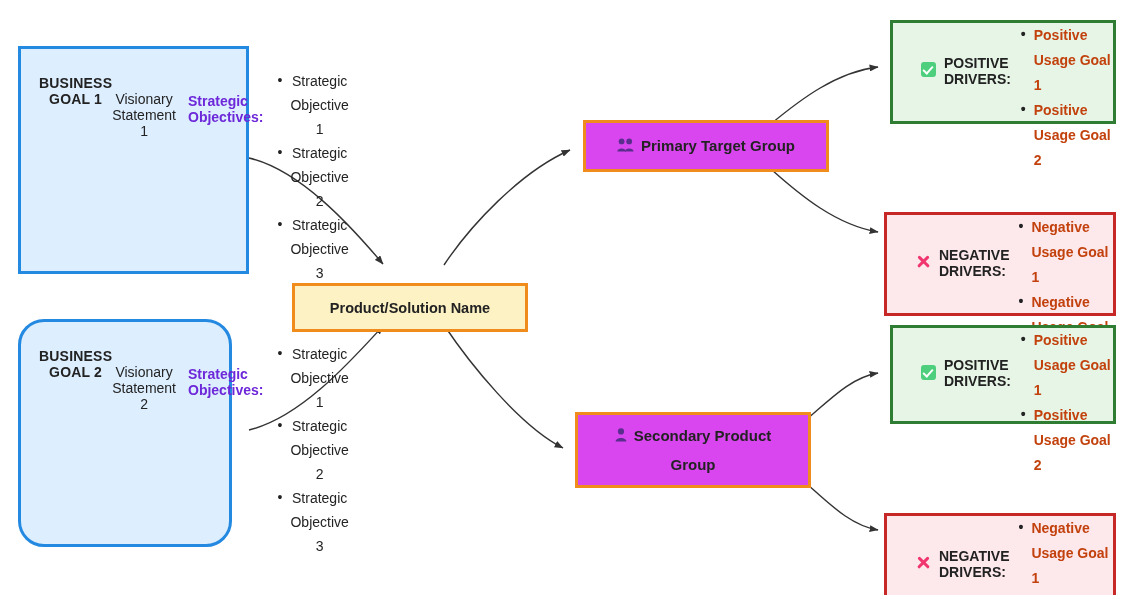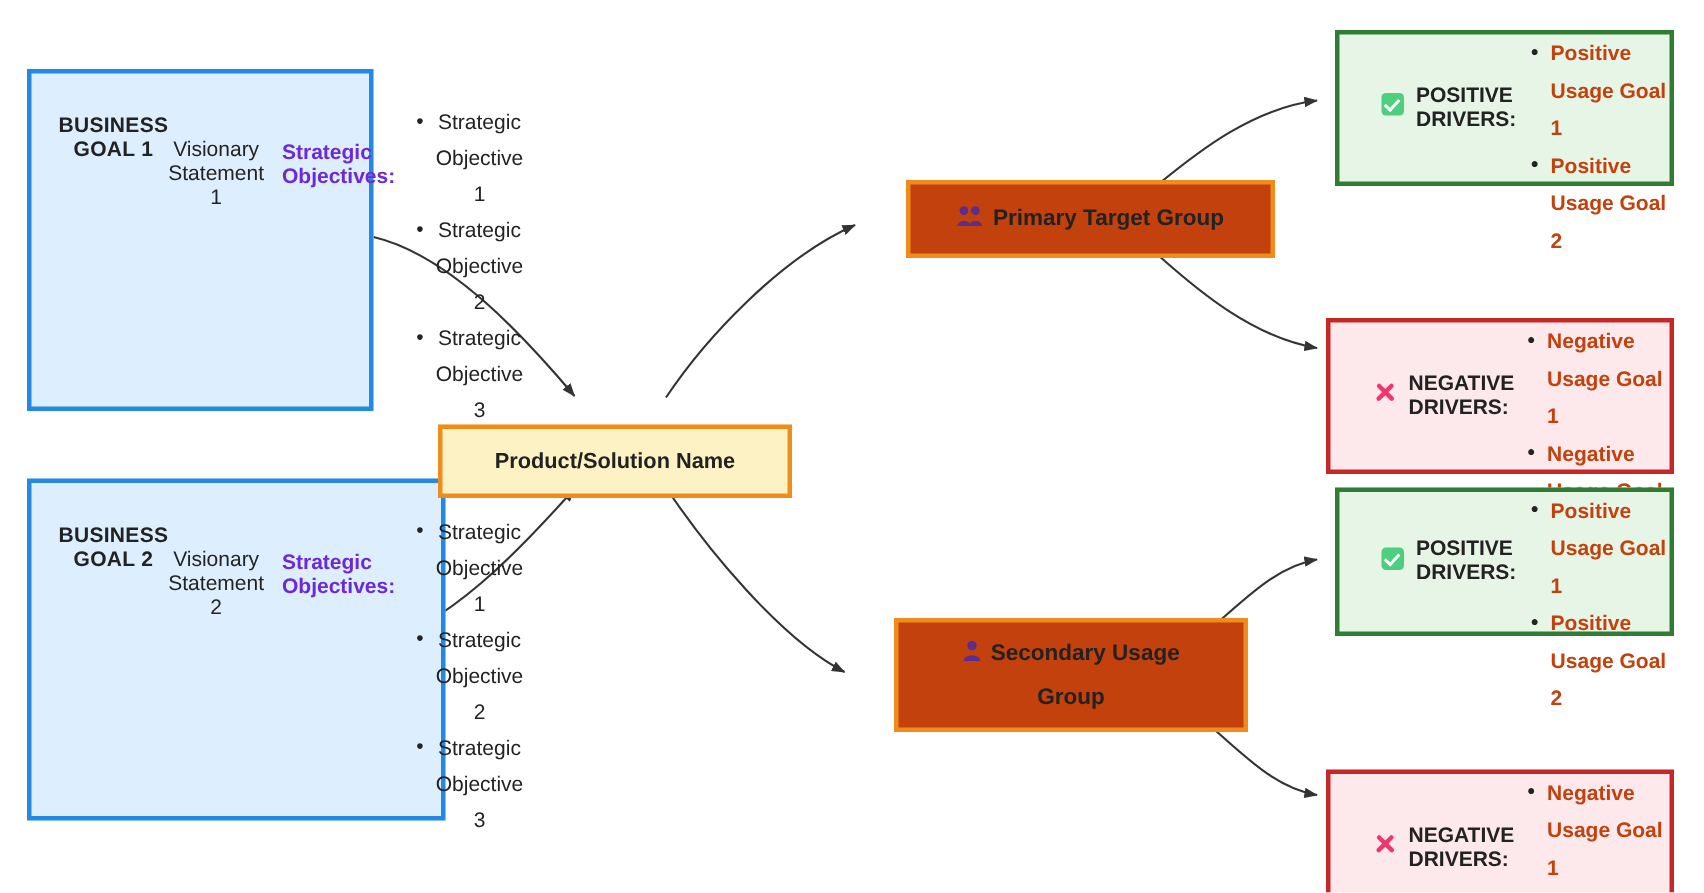--- a/index.html
+++ b/index.html
@@ -95,24 +95,23 @@
   .product-label {
     font-size: 14.5px;
     font-weight: bold;
     color: #222222;
     text-align: center;
   }
 
   
   .target-node {
     border: 3px solid #f08c1b;
-    background: #c2410c;
+    background: #d946ef;
     align-items: center;
     justify-content: center;
-    margin-left: 21px;
   }
   .target-label {
     font-size: 15px;
     font-weight: bold;
     color: #222222;
     text-align: center;
     line-height: 28px;
     display: block;
   }
   .target-icon {
@@ -243,21 +242,21 @@
     <div class="goal-title">BUSINESS GOAL 1</div>
     <div class="goal-vision">Visionary Statement 1</div>
     <div class="goal-sub">Strategic Objectives:</div>
     <ul class="goal-list">
       <li>Strategic Objective 1</li>
       <li>Strategic Objective 2</li>
       <li>Strategic Objective 3</li>
     </ul>
   </div>
 
-  <div class="node goal-node" style="left:18px; top:319px; width:279px; height:228px;">
+  <div class="node goal-node" style="left:18px; top:319px; width:214px; height:228px;border-radius:26px;">
     <div class="goal-title">BUSINESS GOAL 2</div>
     <div class="goal-vision">Visionary Statement 2</div>
     <div class="goal-sub">Strategic Objectives:</div>
     <ul class="goal-list">
       <li>Strategic Objective 1</li>
       <li>Strategic Objective 2</li>
       <li>Strategic Objective 3</li>
     </ul>
   </div>
 
@@ -278,21 +277,21 @@
     </div>
   </div>
 
   <div class="node target-node" style="left:575px; top:412px; width:236px; height:76px;">
     <div class="target-label">
       <span class="target-icon">
         <svg width="12" height="14" viewBox="0 0 12 14" xmlns="http://www.w3.org/2000/svg">
           <circle cx="6" cy="3.4" r="3.1" fill="#5b2d8e"></circle>
           <path d="M 0.6 13.6 C 0.6 8.9 11.4 8.9 11.4 13.6 Z" fill="#5b2d8e"></path>
         </svg>
-      </span><span>Secondary Usage</span>
+      </span><span>Secondary Product</span>
       <span style="display:block;">Group</span>
     </div>
   </div>
 
   <div class="node driver-node positive" style="left:890px; top:20px; width:226px; height:104px;">
     <div class="driver-head">
       <span class="driver-head-icon">
         <span class="check-glyph"></span>
       </span>
       <span>POSITIVE DRIVERS:</span>

